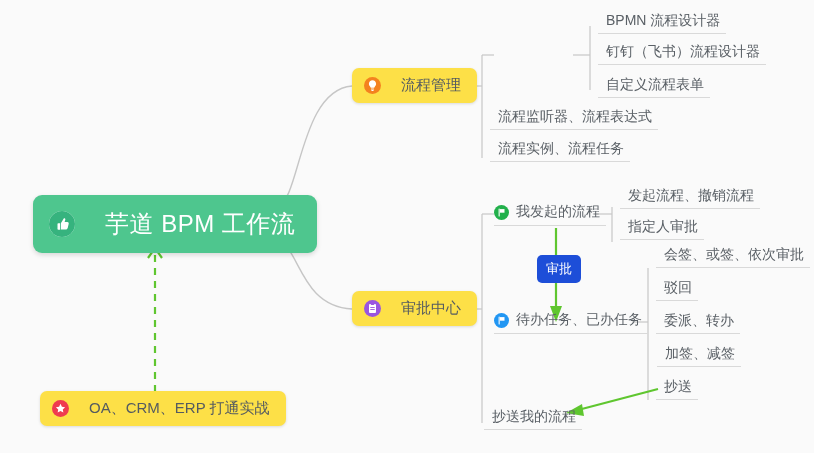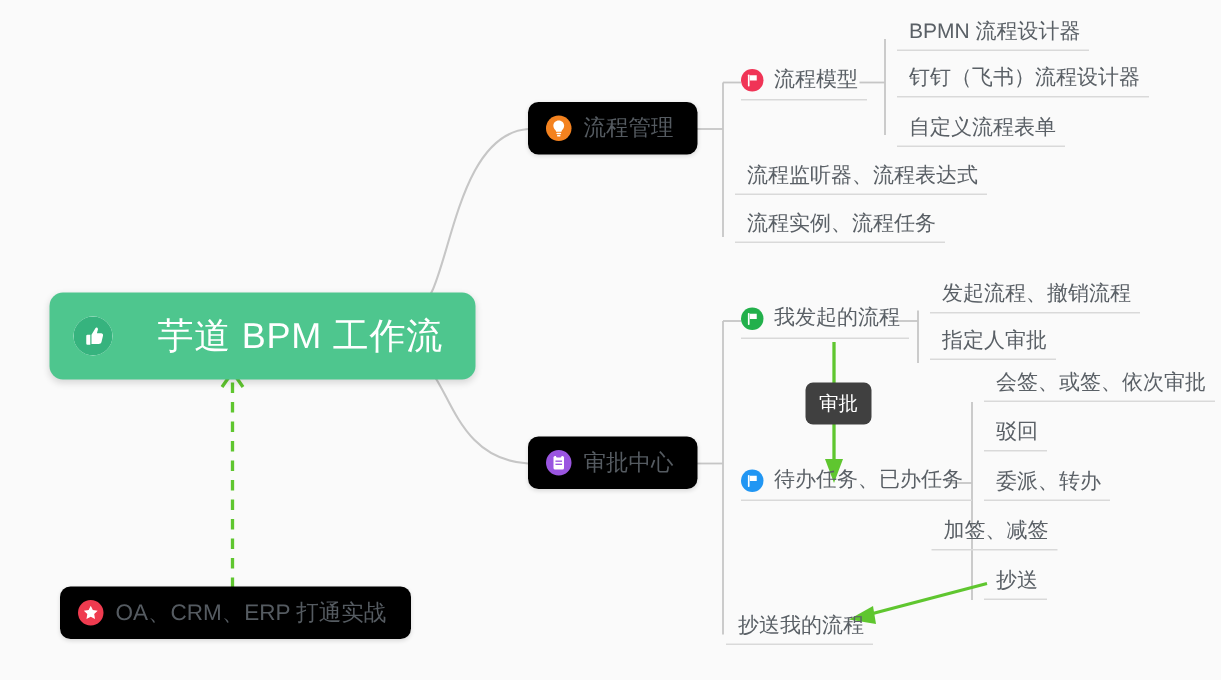--- a/index.html
+++ b/index.html
@@ -11,25 +11,25 @@
     position:relative;
   }
   #canvas{position:absolute;left:0;top:0;width:814px;height:453px;}
 
   svg.links{position:absolute;left:0;top:0;width:814px;height:453px;pointer-events:none;}
 
   
   .node{position:absolute;display:flex;align-items:center;box-sizing:border-box;}
 
   .card{
-    background:#000000;
+    background:#fde047;
     border-radius:7px;
     box-shadow:0 1px 3px rgba(0,0,0,.13);
     padding:8px 16px 8px 12px;
-    gap:8px;
+    gap:20px;
   }
 
   .root{
     background:#4ec68e;
     border-radius:9px;
     box-shadow:0 2px 5px rgba(0,0,0,.14);
     padding:13px 22px 13px 16px;
     gap:10px;
   }
   .root .label{
@@ -81,21 +81,21 @@
     width:17px;height:17px;border-radius:50%;
     flex:0 0 auto;
     display:flex;align-items:center;justify-content:center;
   }
   .ricon svg{display:block;}
   .ricon.big{width:26px;height:26px;}
 
   
   .tag{
     position:absolute;
-    background:#404040;
+    background:#1d4ed8;
     border-radius:5px;
     color:#ffffff;
     font-size:13px;
     padding:5px 9px;
     white-space:nowrap;
     box-sizing:border-box;
   }
 </style>
 </head>
 <body>
@@ -149,29 +149,20 @@
     <span class="ricon" style="background:#f4821f;">
       <svg width="17" height="17" viewBox="0 0 17 17">
         <path d="M8.5 3.3c-2.1 0-3.6 1.6-3.6 3.5 0 1.3.7 2.2 1.3 2.9.3.4.5.7.5 1.1h3.6c0-.4.2-.7.5-1.1.6-.7 1.3-1.6 1.3-2.9 0-1.9-1.5-3.5-3.6-3.5z" fill="#ffffff"></path>
         <rect x="6.9" y="11.5" width="3.2" height="1" rx="0.5" fill="#ffffff"></rect>
         <rect x="7.3" y="13" width="2.4" height="1" rx="0.5" fill="#ffffff"></rect>
       </svg>
     </span>
     <span class="label">流程管理</span>
   </div>
 
-  <div class="subhead" style="left:494px;top:44px;border-bottom:1px solid #d9d9d9;padding:0 6px 4px 0;">
-    <span class="ricon" style="background:#f03456;width:15px;height:15px;">
-      <svg width="15" height="15" viewBox="0 0 15 15">
-        <rect x="4.6" y="3.6" width="1.1" height="8" rx="0.5" fill="#ffffff"></rect>
-        <path d="M5.9 4.1h4.6v3.6H5.9z" fill="#ffffff"></path>
-      </svg>
-    </span>
-    <span class="label">流程模型</span>
-  </div>
 
   <div class="leaf" style="left:598px;top:12px;">
     <span class="label">BPMN 流程设计器</span>
   </div>
   <div class="leaf" style="left:598px;top:43px;">
     <span class="label">钉钉（飞书）流程设计器</span>
   </div>
   <div class="leaf" style="left:598px;top:76px;">
     <span class="label">自定义流程表单</span>
   </div>
@@ -226,21 +217,21 @@
 
   <div class="leaf" style="left:656px;top:246px;">
     <span class="label">会签、或签、依次审批</span>
   </div>
   <div class="leaf" style="left:656px;top:279px;">
     <span class="label">驳回</span>
   </div>
   <div class="leaf" style="left:656px;top:312px;">
     <span class="label">委派、转办</span>
   </div>
-  <div class="leaf" style="left:621px;top:345px;">
+  <div class="leaf" style="left:657px;top:345px;">
     <span class="label">加签、减签</span>
   </div>
   <div class="leaf" style="left:656px;top:378px;">
     <span class="label">抄送</span>
   </div>
 
   <div class="leaf" style="left:484px;top:408px;">
     <span class="label">抄送我的流程</span>
   </div>
 

